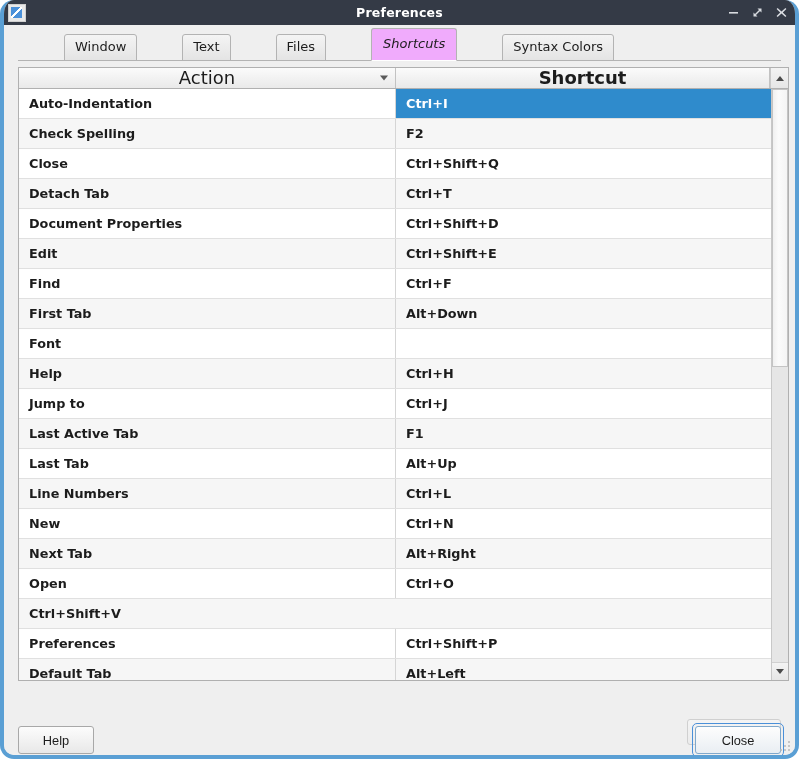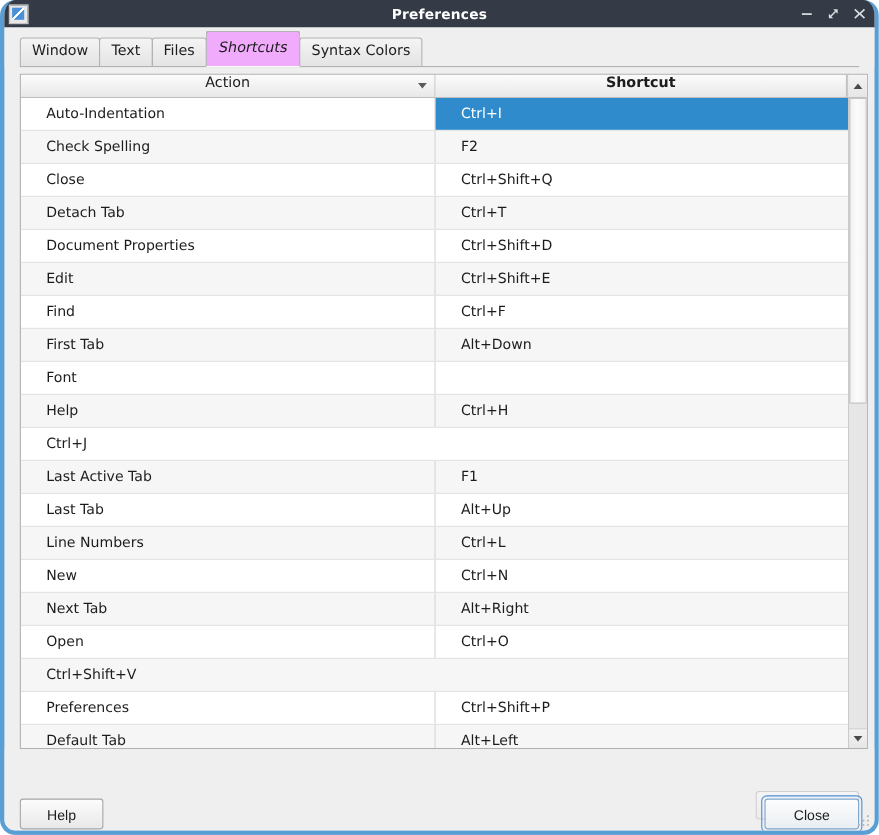--- a/index.html
+++ b/index.html
@@ -109,20 +109,21 @@
     border: 1px solid #b3b3b3;
     border-bottom: 1px solid #b3b3b3;
     border-radius: 3px 3px 0 0;
     padding: 4px 10px 5px 10px;
     margin-right: -1px;
     line-height: 16px;
     height: 16px;
     cursor: default;
     position: relative;
     z-index: 1;
+    margin-left: 46px;
   }
   .tab.active {
     background: #f0abfc;
     border-bottom-color: #ffffff;
     padding: 6px 11px 7px 11px;
     height: 18px;
     line-height: 18px;
     z-index: 3;
     font-style: italic;
   }
@@ -151,24 +152,24 @@
   }
   .thead {
     display: flex;
     height: 21px;
     flex: 0 0 auto;
     background: linear-gradient(to bottom, #fbfbfb 0%, #e9e9e9 100%);
     border-bottom: 1px solid #b0b0b0;
     box-sizing: border-box;
   }
   .th {
-    font-size: 13px;
+    font-size: 18px;
     color: #1c1c1c;
     display: flex;
-    align-items: flex-start;
+    align-items: flex-end;
     justify-content: center;
     position: relative;
     box-sizing: border-box;
     cursor: default;
     background: linear-gradient(to bottom, #fbfbfb 0%, #e9e9e9 100%);
   }
   .th-action {
     width: 377px;
     border-right: 1px solid #c2c2c2;
   }
@@ -220,25 +221,26 @@
     box-sizing: border-box;
     border-bottom: 1px solid #e0e0e0;
   }
   .row.odd { background: #ffffff; }
   .row.even { background: #f6f6f6; }
   .cell {
     font-size: 12.8px;
     color: #1c1c1c;
     display: flex;
     align-items: center;
-    padding-left: 23px;
+    padding-left: 10px;
     box-sizing: border-box;
     overflow: hidden;
     white-space: nowrap;
     cursor: default;
+    font-weight: bold;
   }
   .cell-action {
     width: 377px;
     flex: 0 0 auto;
     border-right: 1px solid #d5d5d5;
   }
   .cell-shortcut {
     flex: 1 1 auto;
     min-width: 0;
   }
@@ -452,20 +454,21 @@
           </div>
           <div class="row odd">
             <div class="cell cell-action">Font</div>
             <div class="cell cell-shortcut"></div>
           </div>
           <div class="row even">
             <div class="cell cell-action">Help</div>
             <div class="cell cell-shortcut">Ctrl+H</div>
           </div>
           <div class="row odd">
+            <div class="cell cell-action">Jump to</div>
             <div class="cell cell-shortcut">Ctrl+J</div>
           </div>
           <div class="row even">
             <div class="cell cell-action">Last Active Tab</div>
             <div class="cell cell-shortcut">F1</div>
           </div>
           <div class="row odd">
             <div class="cell cell-action">Last Tab</div>
             <div class="cell cell-shortcut">Alt+Up</div>
           </div>

